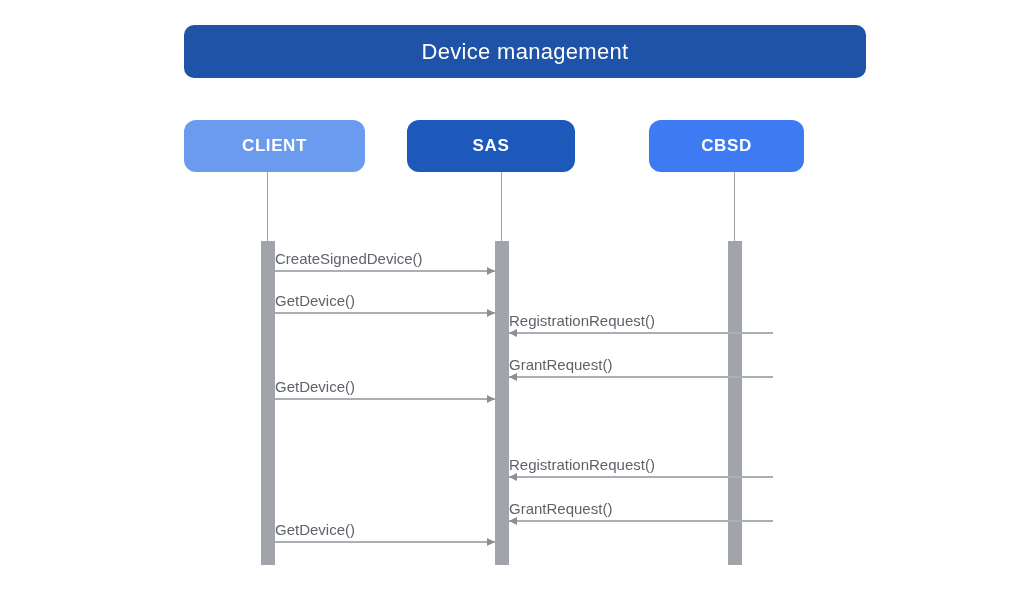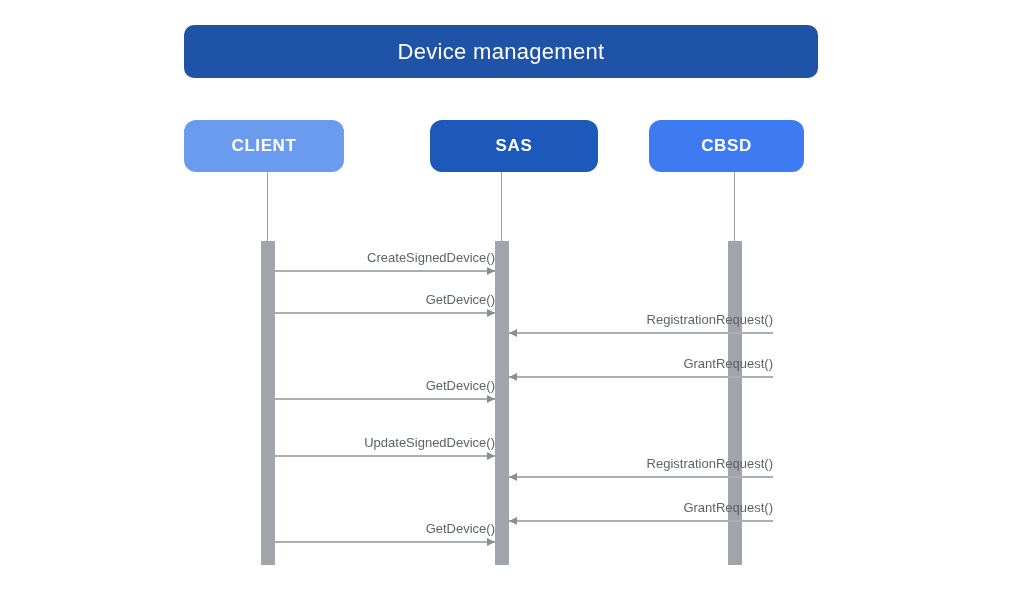--- a/index.html
+++ b/index.html
@@ -11,21 +11,21 @@
     width: 1024px;
     height: 600px;
     background: #ffffff;
     overflow: hidden;
   }
 
   
   .title-bar {
     position: absolute;
     left: 184px; top: 25px;
-    width: 634px; height: 53px;
+    width: 682px; height: 53px;
     background: var(--title-bg, #1e53a8);
     border-radius: 10px;
     display: flex; align-items: center; justify-content: center;
     color: #ffffff;
     font-size: 22px;
     font-weight: 400;
     letter-spacing: 0.3px;
   }
 
   
@@ -33,22 +33,22 @@
     position: absolute;
     top: 120px;
     height: 52px;
     border-radius: 12px;
     display: flex; align-items: center; justify-content: center;
     color: #ffffff;
     font-size: 17px;
     font-weight: 700;
     letter-spacing: 0.6px;
   }
-  .actor-client { left: 184px; width: 160px; background: var(--client-bg, #6b9bef); }
-  .actor-sas    { left: 430px; width: 168px; background: var(--sas-bg, #1c59ba); }
+  .actor-client { left: 184px; width: 181px; background: var(--client-bg, #6b9bef); }
+  .actor-sas    { left: 407px; width: 168px; background: var(--sas-bg, #1c59ba); }
   .actor-cbsd   { left: 649px; width: 155px; background: var(--cbsd-bg, #3e7bf2); }
 
   
   .lifeline-stub {
     position: absolute;
     top: 172px;
     width: 1px; height: 69px;
     background: var(--lifeline, #9aa0a6);
   }
   .stub-client { left: 267px; }
@@ -70,22 +70,22 @@
   .message {
     position: absolute;
     height: 22px;
   }
   .message.ltr { left: 275px; width: 220px; }
   .message.rtl { left: 509px; width: 264px; }
 
   .msg-label {
     position: absolute;
     top: 0; left: 0; right: 0;
-    text-align: right;
-    font-size: 13px;
+    text-align: left;
+    font-size: 15px;
     color: var(--message-text, #5f6368);
     white-space: nowrap;
   }
   .msg-line {
     position: absolute;
     bottom: 0; left: 0; right: 0;
     height: 2px;
     background: var(--arrow, #abaeb3);
   }
   .msg-line::after {
@@ -161,24 +161,20 @@
   <div class="message rtl m3">
     <div class="msg-label">GrantRequest()</div>
     <div class="msg-line"></div>
   </div>
 
   <div class="message ltr m4">
     <div class="msg-label">GetDevice()</div>
     <div class="msg-line"></div>
   </div>
 
-  <div class="message ltr m5">
-    <div class="msg-label">UpdateSignedDevice()</div>
-    <div class="msg-line"></div>
-  </div>
 
   <div class="message rtl m6">
     <div class="msg-label">RegistrationRequest()</div>
     <div class="msg-line"></div>
   </div>
 
   <div class="message rtl m7">
     <div class="msg-label">GrantRequest()</div>
     <div class="msg-line"></div>
   </div>

